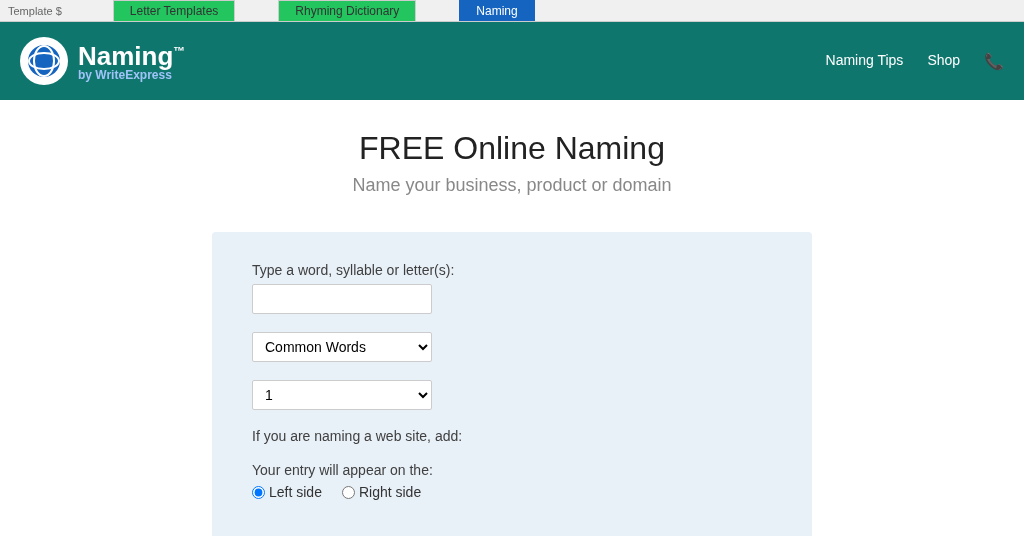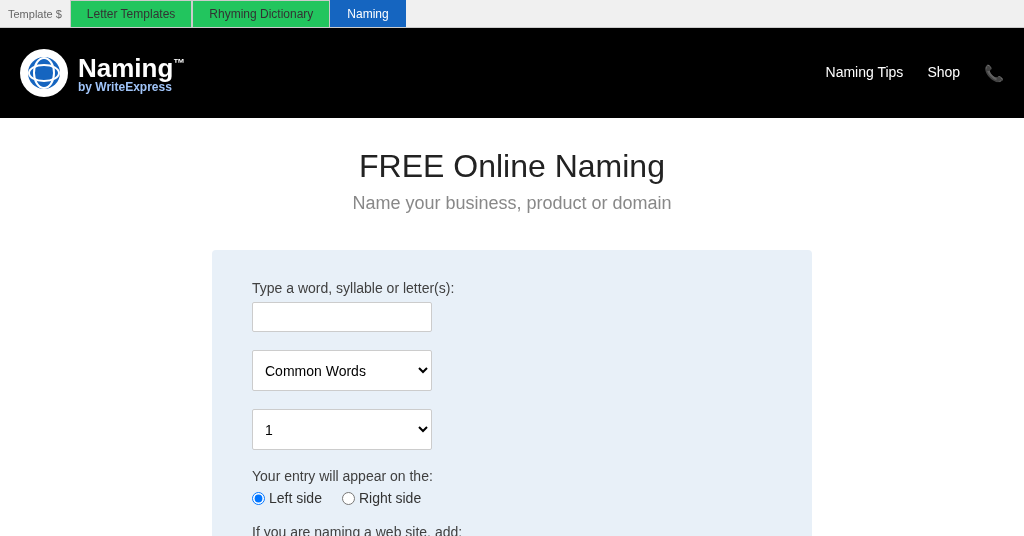--- a/index.html
+++ b/index.html
@@ -3,21 +3,22 @@
   <meta charset="utf-8">
   <style>
     * { margin: 0; padding: 0; box-sizing: border-box; }
     body { font-family: Arial, sans-serif; background: #fff; font-size: 14px; }
 
     
     .tab-bar {
       display: flex;
       background: #f0f0f0;
       border-bottom: 1px solid #ccc;
-      height: 28px;
+      height: 22px;
+      gap: 43px;
     }
     .tab {
       padding: 2px 16px;
       font-size: 12px;
       border: 1px solid #ccc;
       border-bottom: none;
       cursor: pointer;
       background: #22c55e;
       color: #333;
       display: flex;
@@ -31,25 +32,25 @@
     .tab-title {
       font-size: 11px;
       color: #666;
       padding: 3px 8px;
       display: flex;
       align-items: center;
     }
 
     
     .navbar {
-      background: #000000;
+      background: #0f766e;
       display: flex;
       align-items: center;
       padding: 8px 20px;
-      height: 90px;
+      height: 78px;
       justify-content: space-between;
     }
     .logo-area {
       display: flex;
       align-items: center;
       gap: 10px;
     }
     .logo-icon {
       width: 48px;
       height: 48px;
@@ -141,21 +142,21 @@
       background: #fff;
       height: 30px;
     }
     .form-select {
       width: 180px;
       padding: 5px 8px;
       border: 1px solid #ccc;
       border-radius: 2px;
       font-size: 14px;
       background: #fff;
-      height: 41px;
+      height: 30px;
       appearance: auto;
     }
 
     
     .radio-group {
       display: flex;
       gap: 20px;
       align-items: center;
     }
     .radio-label {
@@ -228,35 +229,35 @@
     </div>
 
     <div class="form-group">
       <select class="form-select">
         <option>1</option>
         <option>2</option>
         <option>3</option>
         <option>4</option>
         <option>5</option>
       </select>
+    </div>
+
+    <div class="form-group">
+      <label class="form-label">If you are naming a web site, add:</label>
+
     </div>
 
     <div class="form-group">
       <label class="form-label">Your entry will appear on the:</label>
       <div class="radio-group">
         <label class="radio-label">
           <input type="radio" name="position" checked="" style="">
           <span>Left side</span>
         </label>
         <label class="radio-label">
           <input type="radio" name="position" style="">
           <span>Right side</span>
         </label>
       </div>
     </div>
 
-    <div class="form-group">
-      <label class="form-label">If you are naming a web site, add:</label>
-
-    </div>
-
   </div>
 </div>
 
 </body></html>

